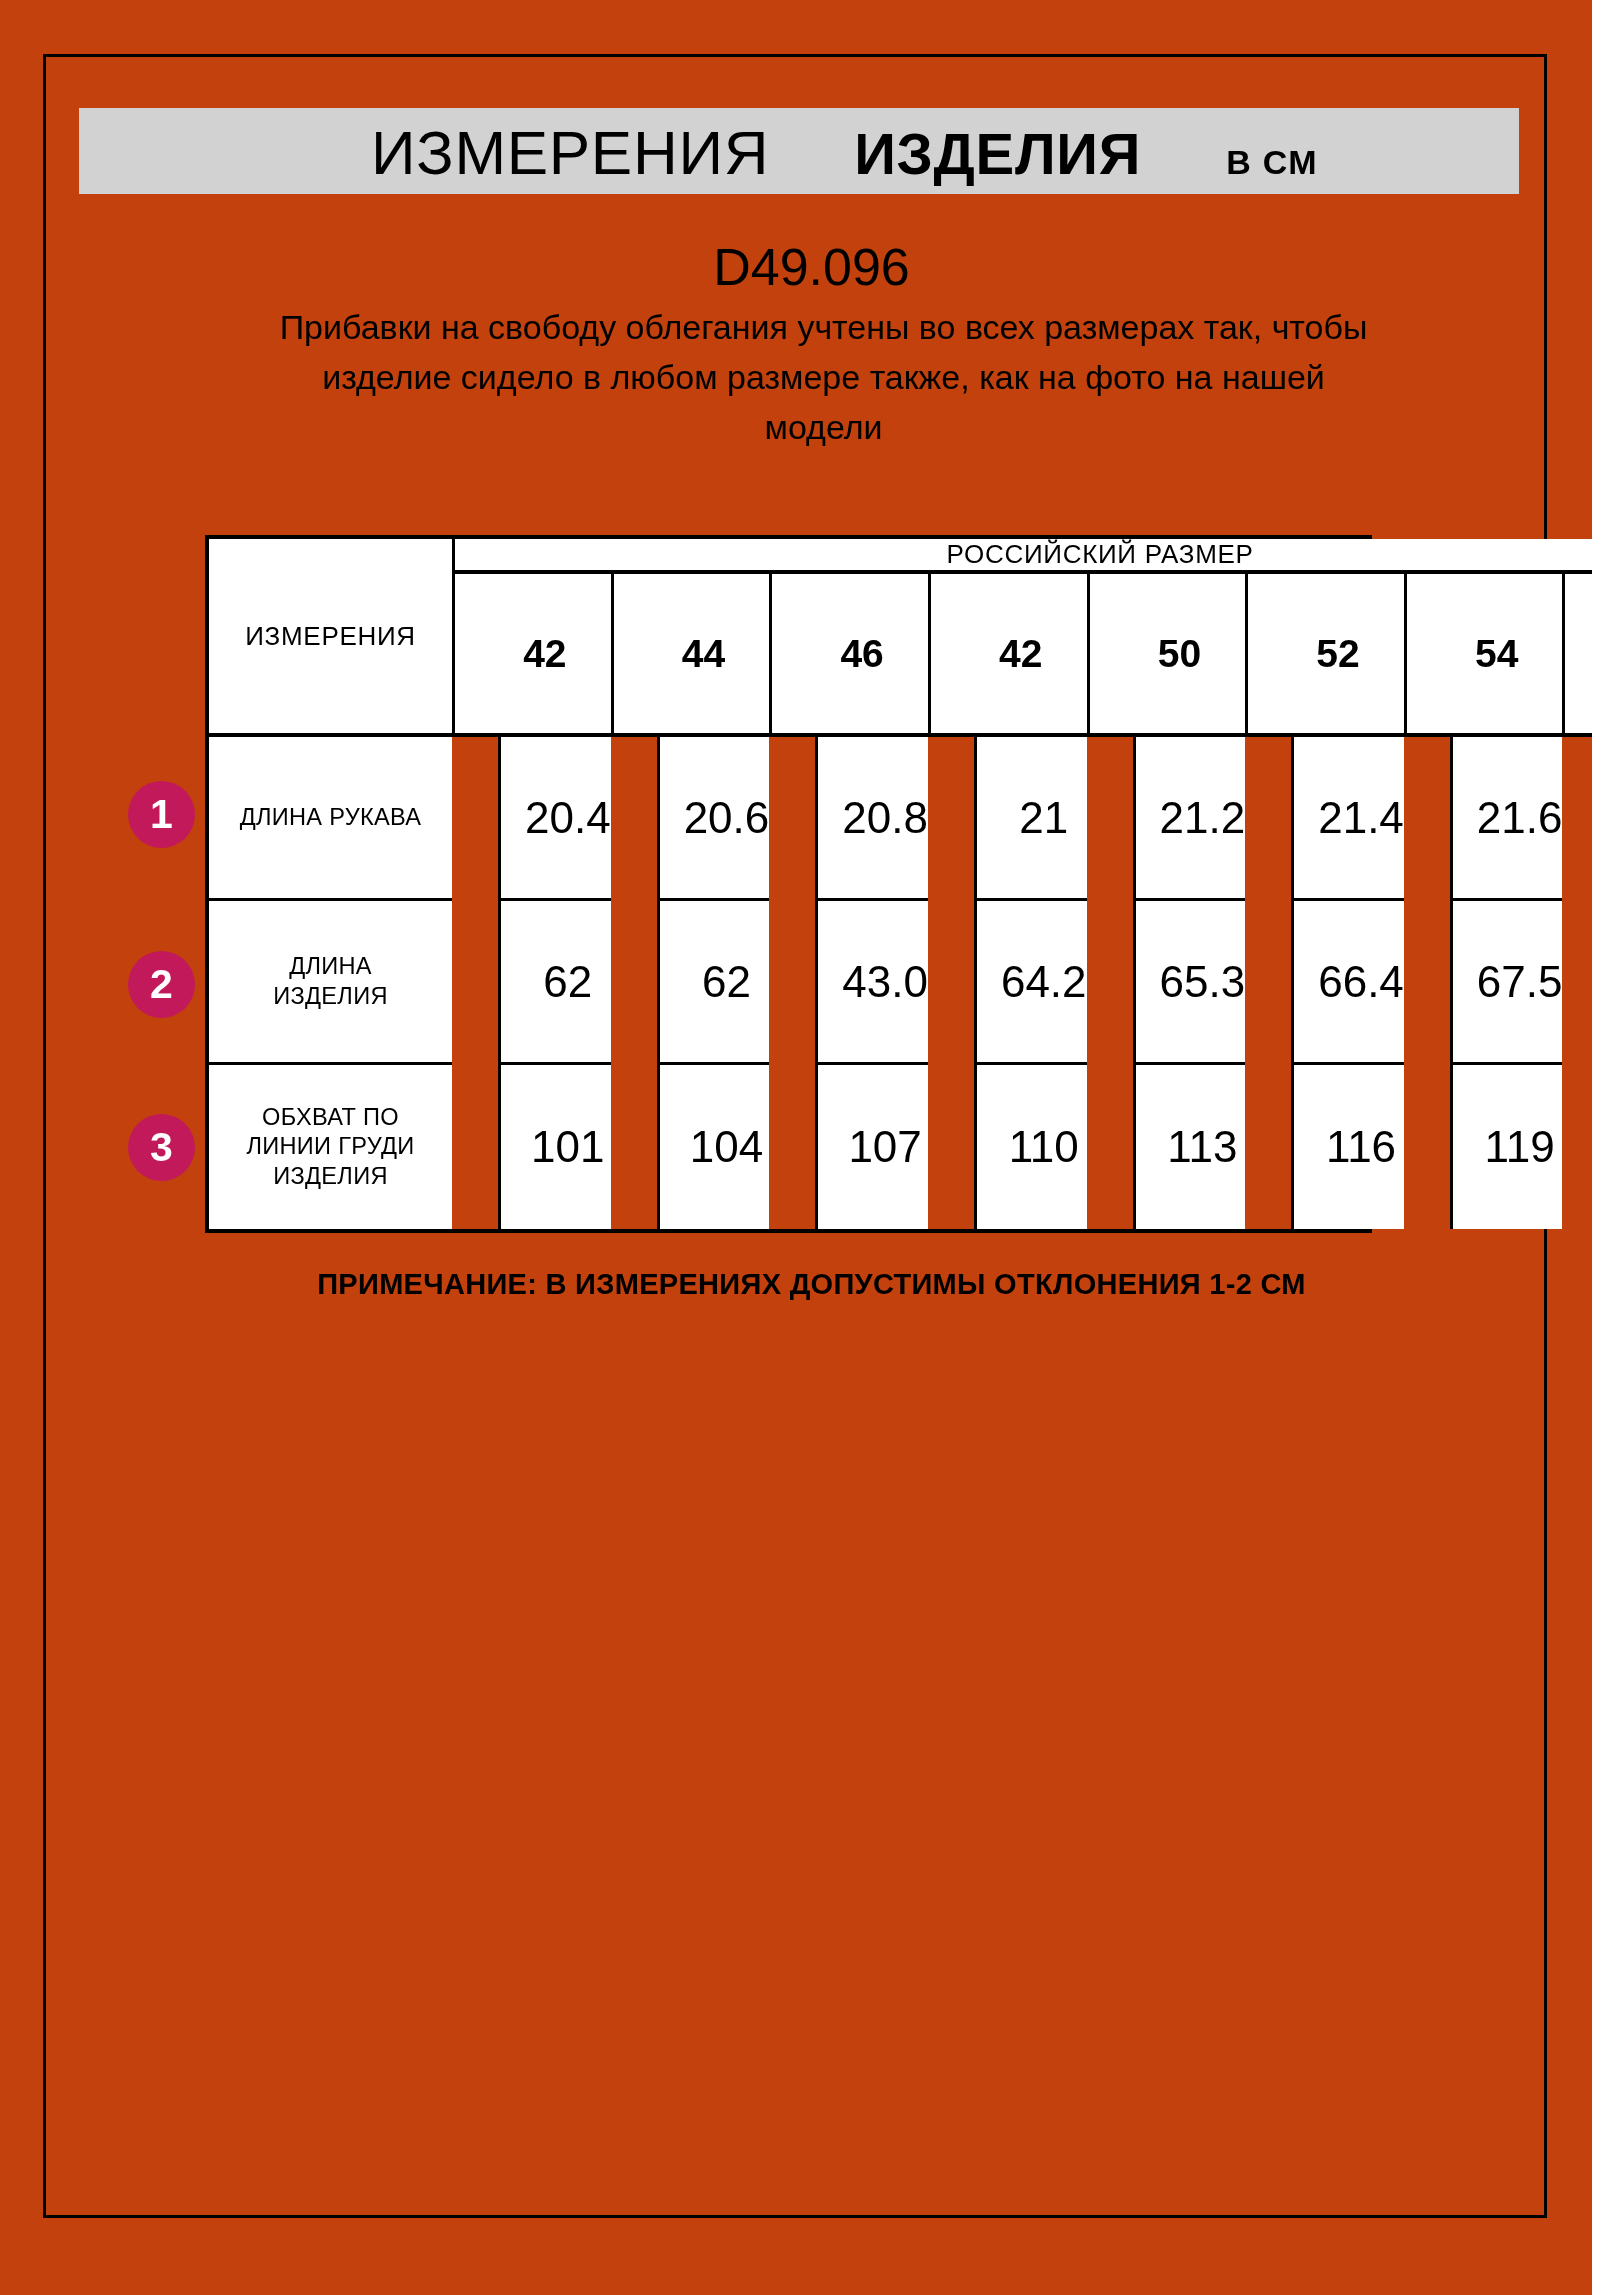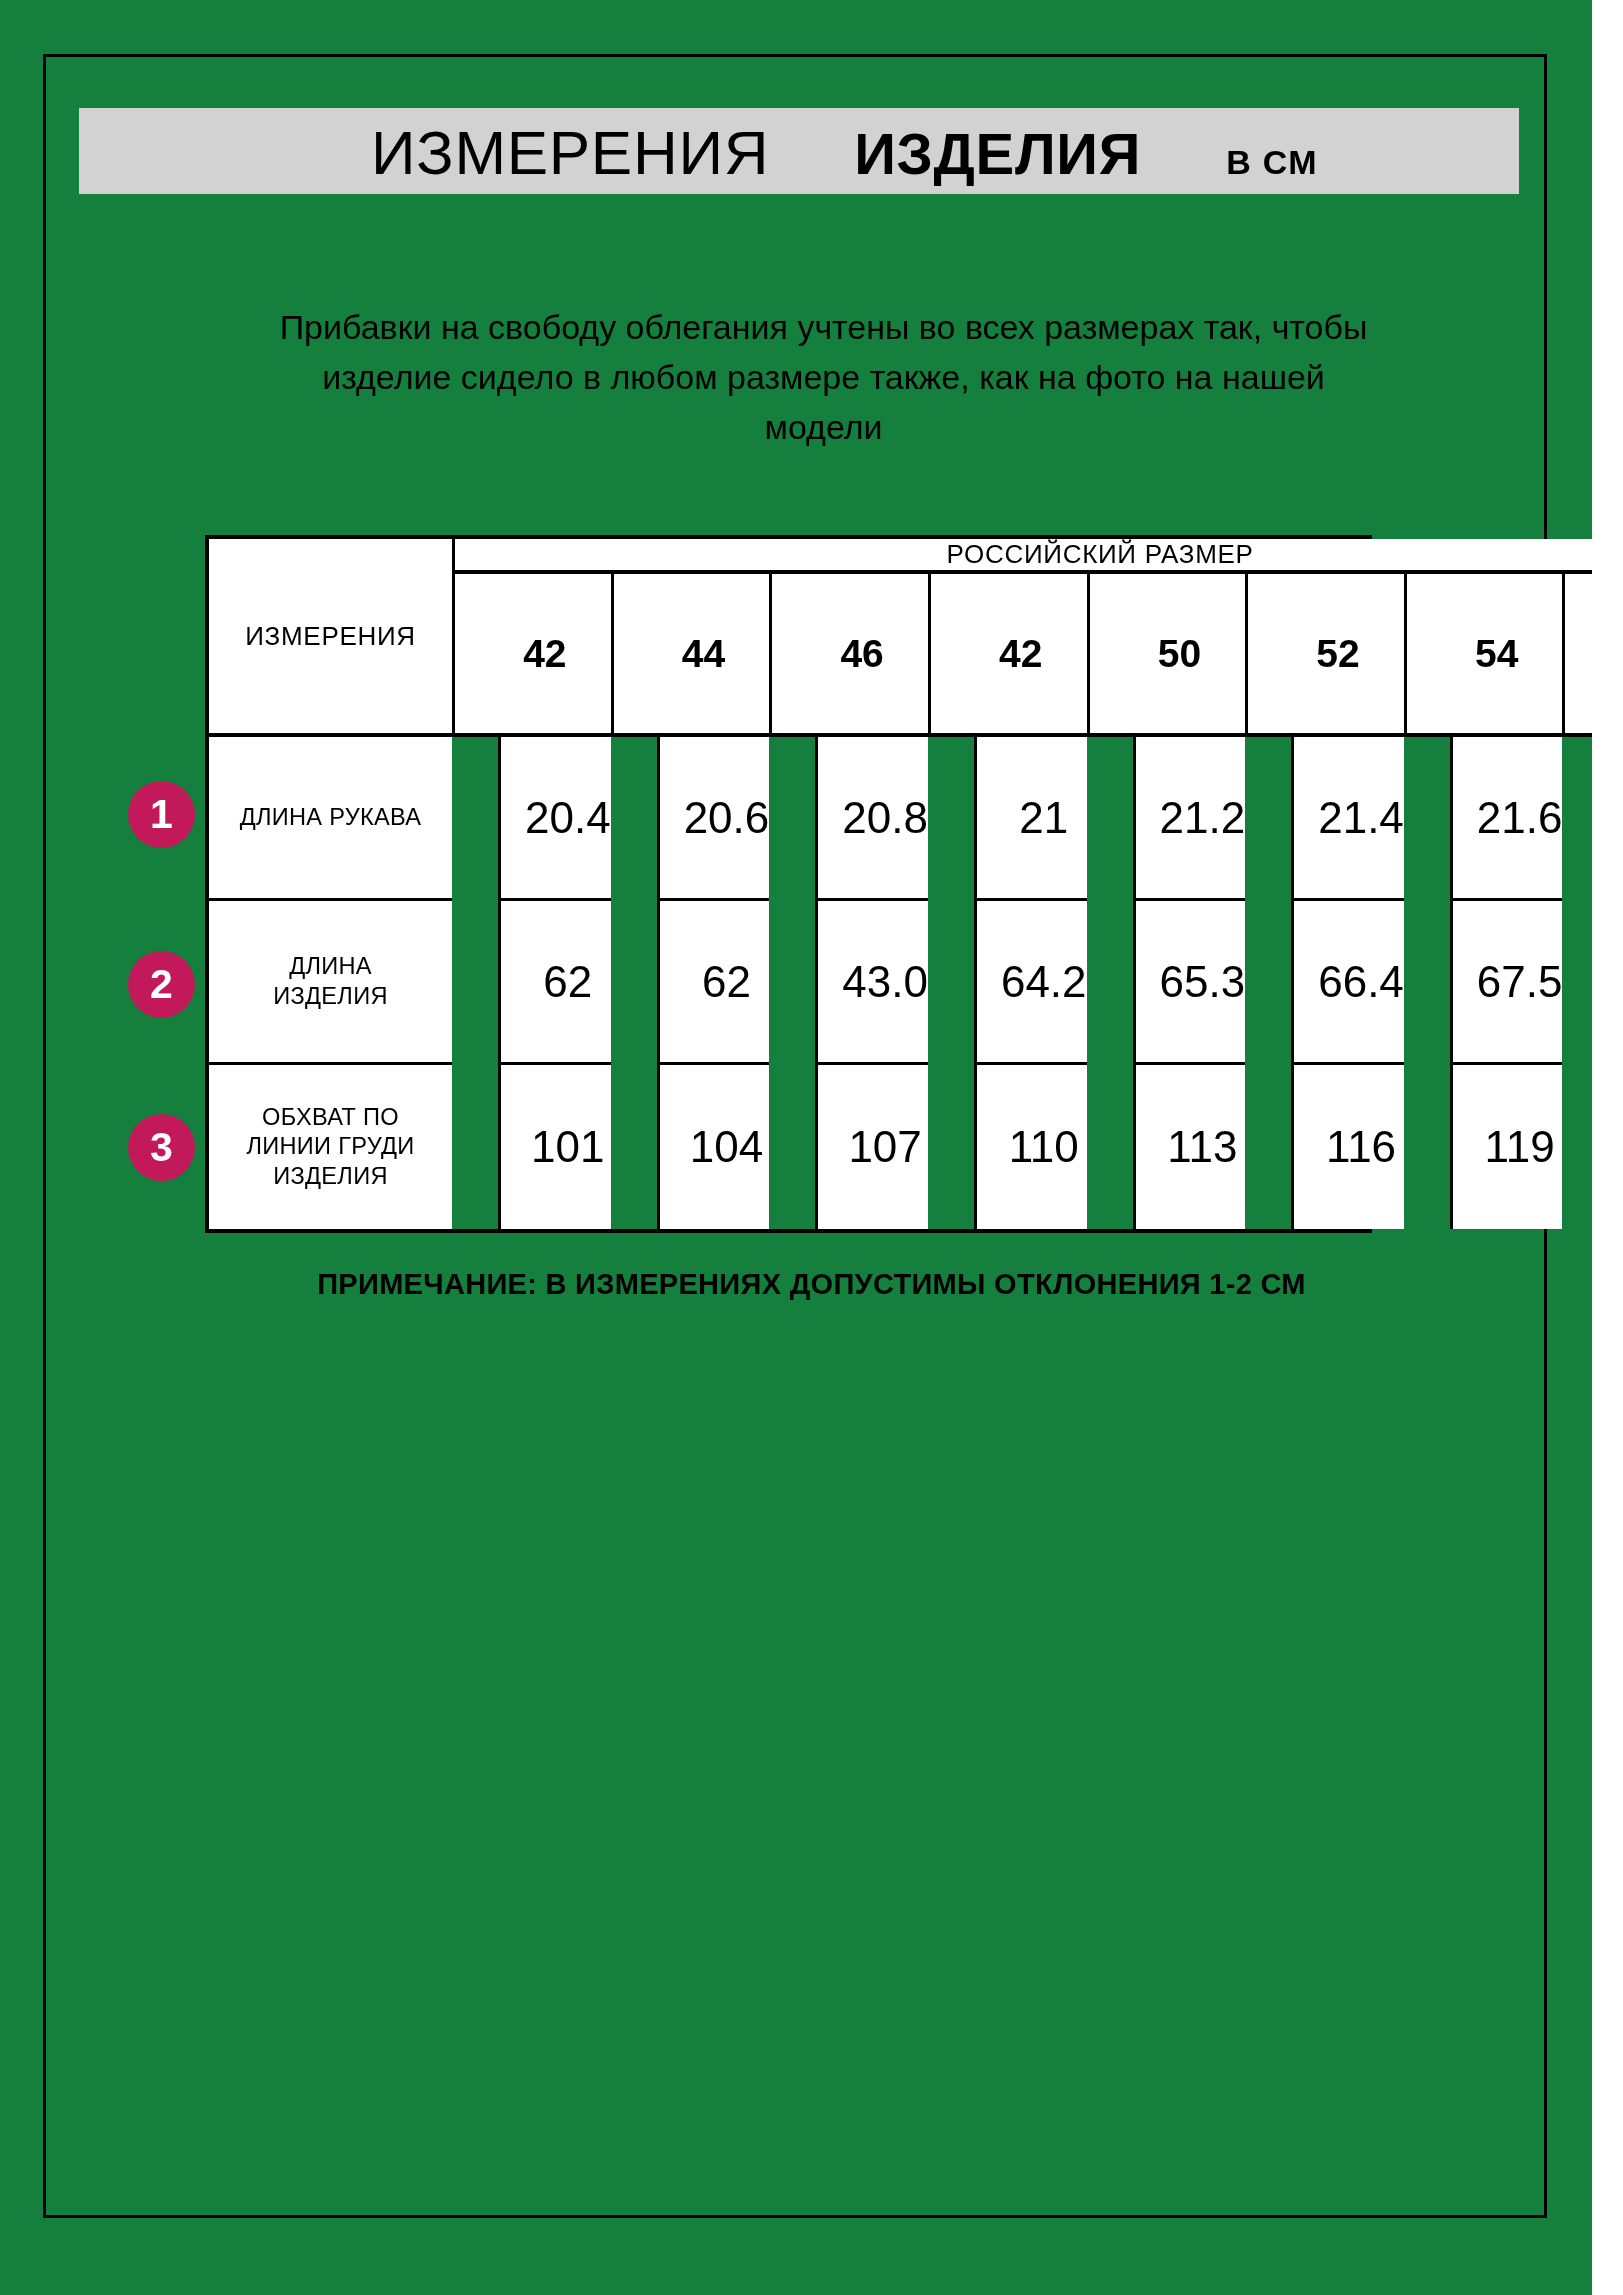--- a/index.html
+++ b/index.html
@@ -1,19 +1,19 @@
 <!DOCTYPE html>
 <html style="--badge: #c2195a; --banner: #d2d2d2;font-size:10.5px"><head>
 <meta charset="utf-8">
 <style>
   html,body{margin:0;padding:0;background:#fff;}
   .page{
     position:relative;
     width:1592px;height:2295px;
-    background:#15803d;
+    background:#c2410c;
     font-family:"Liberation Sans", sans-serif;
     color:#000;
     overflow:hidden;
   }
   .frame{
     position:absolute;
     left:43px;top:54px;
     width:1504px;height:2164px;
     border:3.3px solid #000;
     box-sizing:border-box;
@@ -100,20 +100,21 @@
 <div class="page">
 
   <div class="frame"></div>
 
   <div class="banner">
     <span class="title-main">ИЗМЕРЕНИЯ</span>
     <span class="title-bold">ИЗДЕЛИЯ</span>
     <span class="title-unit">В СМ</span>
   </div>
 
+  <div class="product-code">D49.096</div>
 
   <div class="intro">
     <div>Прибавки на свободу облегания учтены во всех размерах так, чтобы</div>
     <div>изделие сидело в любом размере также, как на фото на нашей</div>
     <div>модели</div>
   </div>
 
   <div class="size-table">
 
     <div class="t-cell corner bb7">ИЗМЕРЕНИЯ</div>

